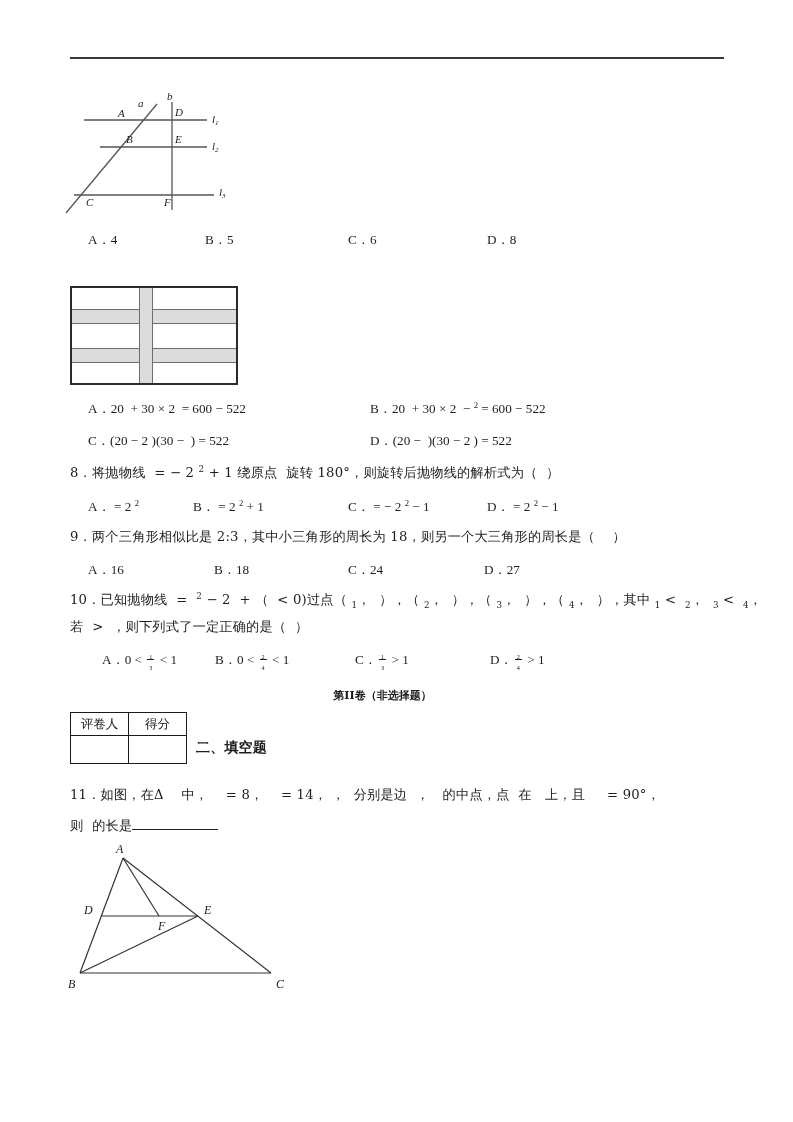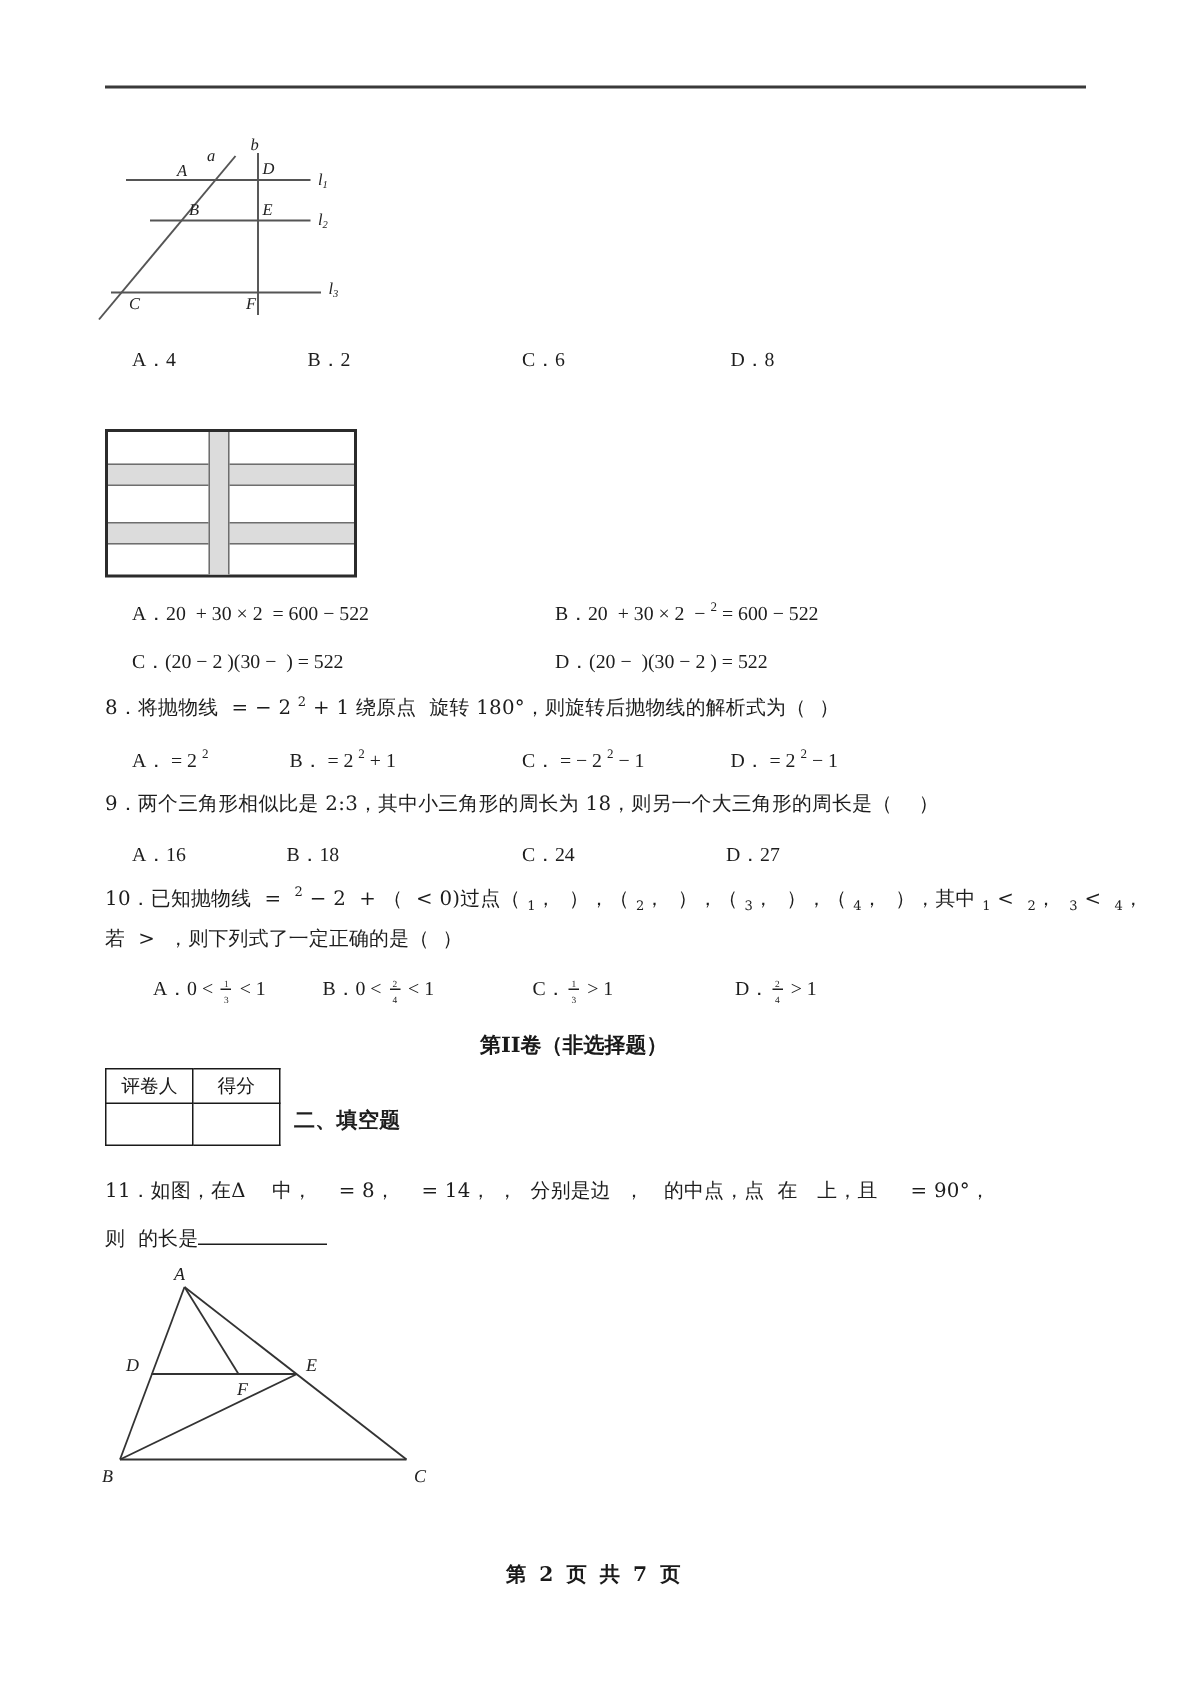--- a/index.html
+++ b/index.html
@@ -125,21 +125,21 @@
     font-family: "DejaVu Serif", "Liberation Serif", serif;
     padding: 0;
   }
   .scoretable td.blank { height: 27px; }
   .center-head {
     position: absolute;
     top: 688px;
     left: 0;
     width: 765px;
     text-align: center;
-    font-size: 14px;
+    font-size: 11px;
     font-weight: bold;
     font-family: "DejaVu Serif", "Liberation Serif", serif;
   }
   .footer {
     position: absolute;
     top: 1041px;
     left: 0;
     width: 793px;
     text-align: center;
     font-size: 13.5px;
@@ -185,21 +185,21 @@
       <text x="113" y="65" font-family="Liberation Serif, serif" font-style="italic" font-size="11" fill="#222">E</text>
       <text x="24" y="128" font-family="Liberation Serif, serif" font-style="italic" font-size="11" fill="#222">C</text>
       <text x="102" y="128" font-family="Liberation Serif, serif" font-style="italic" font-size="11" fill="#222">F</text>
       <text x="150" y="45" font-family="Liberation Serif, serif" font-style="italic" font-size="11" fill="#222">l<tspan font-size="7" dy="2">1</tspan></text>
       <text x="150" y="72" font-family="Liberation Serif, serif" font-style="italic" font-size="11" fill="#222">l<tspan font-size="7" dy="2">2</tspan></text>
       <text x="157" y="118" font-family="Liberation Serif, serif" font-style="italic" font-size="11" fill="#222">l<tspan font-size="7" dy="2">3</tspan></text>
     </svg>
   </div>
 
   <div class="opt" style="left:88px; top:231px;">A．4</div>
-  <div class="opt" style="left:205px; top:231px;">B．2</div>
+  <div class="opt" style="left:205px; top:231px;">B．5</div>
   <div class="opt" style="left:348px; top:231px;">C．6</div>
   <div class="opt" style="left:487px; top:231px;font-family:Liberation Serif, serif;">D．8</div>
 
 
   <div class="rectfig">
     <div class="hband b1"></div>
     <div class="hband b2"></div>
     <div class="vband"></div>
   </div>
 
@@ -210,21 +210,21 @@
 
   <div class="txt cn" style="left:70px; top:466px;"><span>8．将抛物线  = − 2 </span><sup>2</sup><span> + 1 绕原点  旋转 180°，则旋转后抛物线的解析式为（  ）</span></div>
 
   <div class="opt" style="left:88px; top:498px;"><span>A．</span><span> = 2 </span><sup>2</sup><span></span></div>
   <div class="opt" style="left:193px; top:498px;"><span>B．</span><span> = 2 </span><sup>2</sup><span> + 1</span></div>
   <div class="opt" style="left:348px; top:498px;"><span>C．</span><span> = − 2 </span><sup>2</sup><span> − 1</span></div>
   <div class="opt" style="left:487px; top:498px;"><span>D．</span><span> = 2 </span><sup>2</sup><span> − 1</span></div>
 
   <div class="txt cn" style="left:70px; top:530px;">9．两个三角形相似比是 2:3，其中小三角形的周长为 18，则另一个大三角形的周长是（    ）</div>
   <div class="opt" style="left:88px; top:561px;">A．16</div>
-  <div class="opt" style="left:191px; top:561px;">B．18</div>
+  <div class="opt" style="left:214px; top:561px;">B．18</div>
   <div class="opt" style="left:348px; top:561px;text-align:center;">C．24</div>
   <div class="opt" style="left:484px; top:561px;">D．27</div>
 
   <div class="txt cn" style="left:70px; top:593px;"><span>10．已知抛物线  =  </span><sup>2</sup><span> − 2  + （  &lt; 0)过点（ </span><sub>1</sub><span>，  ），（ </span><sub>2</sub><span>，  ），（ </span><sub>3</sub><span>，  ），（ </span><sub>4</sub><span>，  ），其中 </span><sub>1</sub><span> &lt;  </span><sub>2</sub><span>，  </span><sub>3</sub><span> &lt;  </span><sub>4</sub><span>，</span></div>
 
   <div class="txt cn" style="left:70px; top:620px;">若  &gt;  ，则下列式了一定正确的是（  ）</div>
 
   <div class="opt" style="left:102px; top:650px;"><span>A．</span><span>0 &lt; </span><span class="frac"><span class="num"><sub>1</sub></span><span class="den"><sub>3</sub></span></span><span> &lt; 1</span></div>
 
   <div class="opt" style="left:215px; top:650px;"><span>B．</span><span>0 &lt; </span><span class="frac"><span class="num"><sub>2</sub></span><span class="den"><sub>4</sub></span></span><span> &lt; 1</span></div>
@@ -267,15 +267,14 @@
       <line x1="22" y1="137" x2="140" y2="80" stroke="#333" stroke-width="1.2"></line>
       <text x="58" y="17" font-family="Liberation Serif, serif" font-style="italic" font-size="12" fill="#222">A</text>
       <text x="10" y="152" font-family="Liberation Serif, serif" font-style="italic" font-size="12" fill="#222">B</text>
       <text x="218" y="152" font-family="Liberation Serif, serif" font-style="italic" font-size="12" fill="#222">C</text>
       <text x="26" y="78" font-family="Liberation Serif, serif" font-style="italic" font-size="12" fill="#222">D</text>
       <text x="146" y="78" font-family="Liberation Serif, serif" font-style="italic" font-size="12" fill="#222">E</text>
       <text x="100" y="94" font-family="Liberation Serif, serif" font-style="italic" font-size="12" fill="#222">F</text>
     </svg>
   </div>
 
-  <div class="footer">第 2 页 共 7 页</div>
 
 </div>
 
 </body></html>

